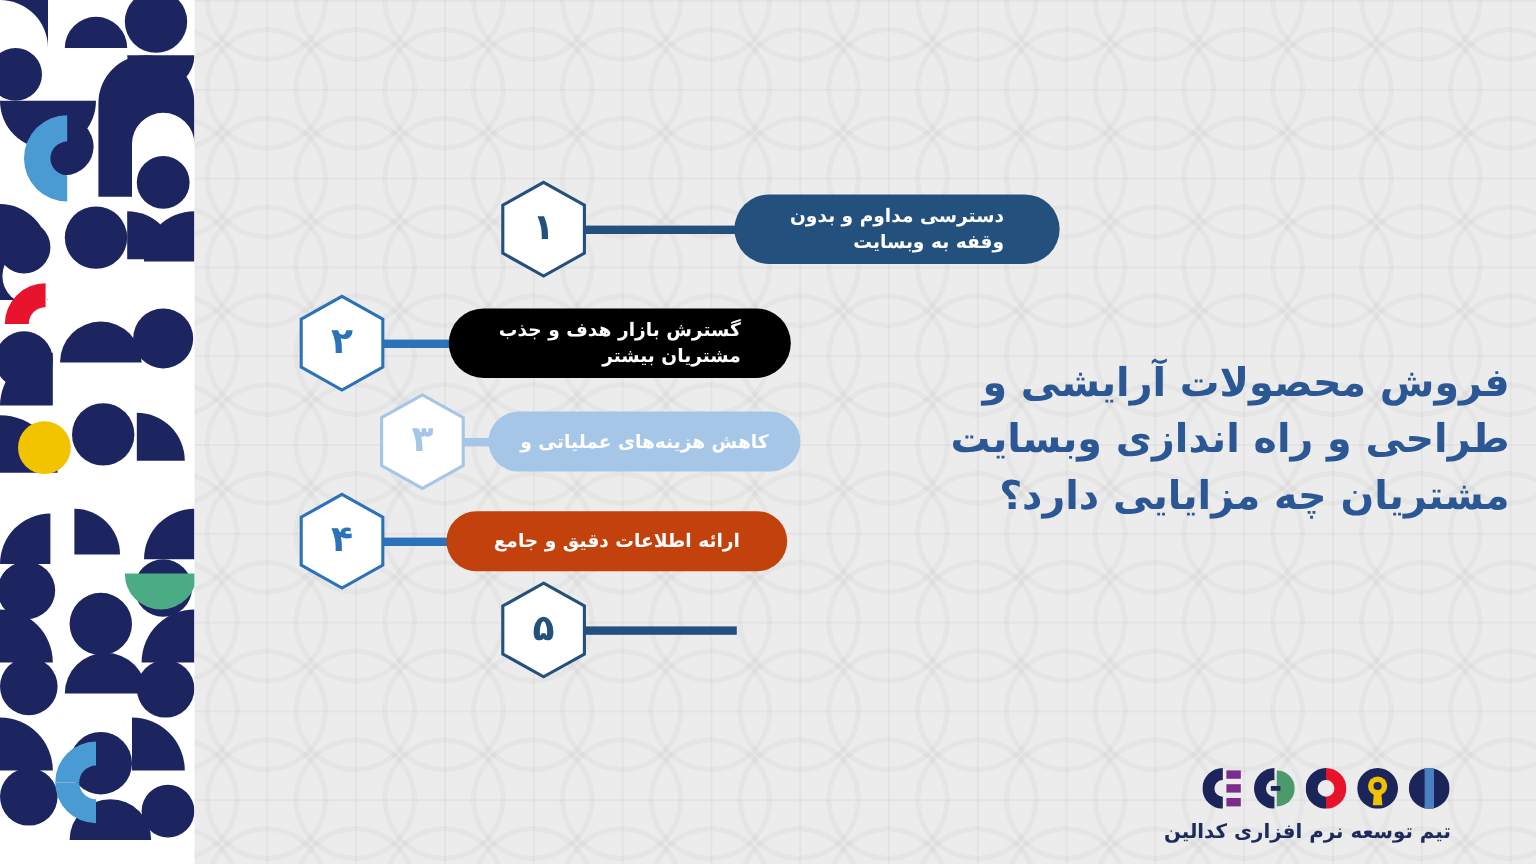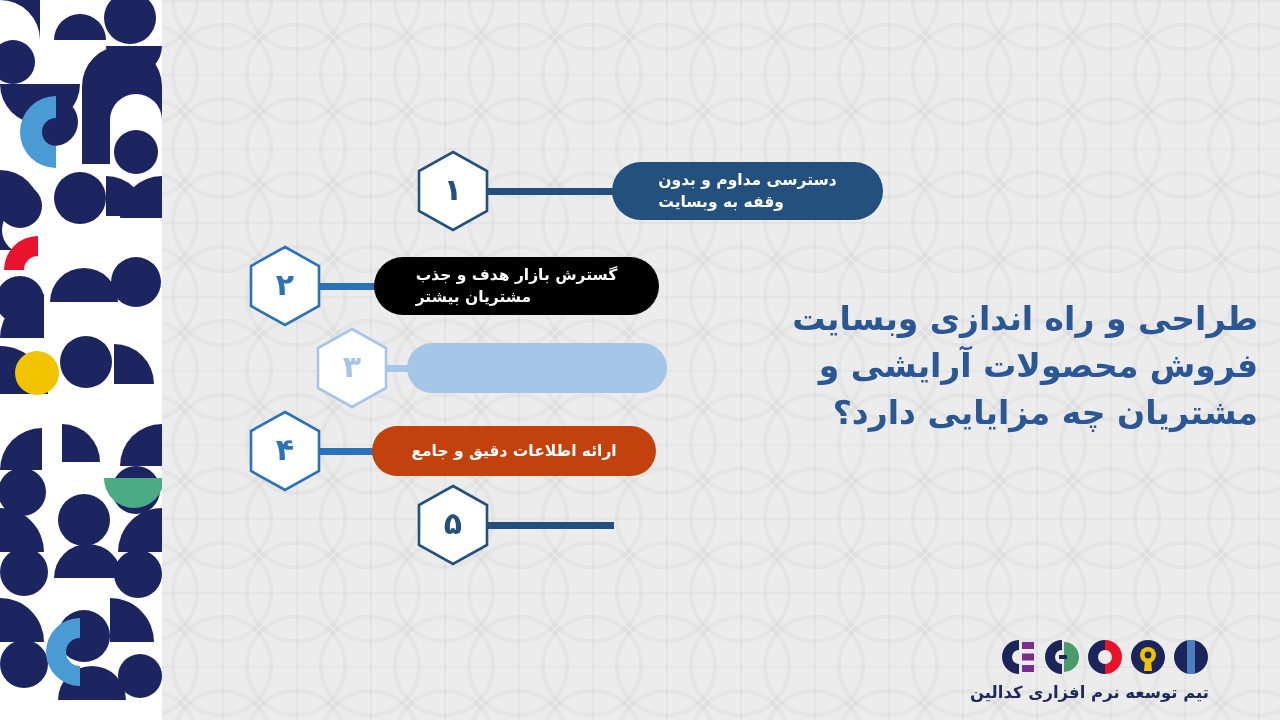--- a/index.html
+++ b/index.html
@@ -117,21 +117,21 @@
     margin: 0 -4px;
   }
 
   .pill {
     position: relative;
     border-radius: 36px;
     color: #ffffff;
     font-weight: bold;
     font-size: 15.5px;
     line-height: 1.42;
-    text-align: left;
+    text-align: right;
     display: flex;
     align-items: center;
     justify-content: center;
     padding: 7px 20px;
     min-height: 50px;
     z-index: 2;
     direction: rtl;
   }
   .pill-text { display: block; }
   .pill-text .pl { display: block; white-space: nowrap; }
@@ -256,22 +256,22 @@
 
         <path d="M46,652 A34,34 0 0,1 80,618 L80,638 A14,14 0 0,0 66,652 Z" fill="#4a9bd4"></path>
         <path d="M80,686 A34,34 0 0,1 46,652 L66,652 A14,14 0 0,0 80,666 Z" fill="#4a9bd4"></path>
       </g>
     </svg>
   </div>
 
   <div class="content">
 
     <div class="headline">
+      <span class="hl-line">فروش محصولات آرایشی و</span>
       <span class="hl-line">طراحی و راه اندازی وبسایت</span>
-      <span class="hl-line">فروش محصولات آرایشی و</span>
       <span class="hl-line">مشتریان چه مزایایی دارد؟</span>
     </div>
 
     <div class="item-row" style="top:155px; right:397px; width:467px;">
       <div class="hexagon">
         <svg class="hex-shape" viewBox="0 0 74 82" xmlns="http://www.w3.org/2000/svg" aria-hidden="true">
           <polygon points="37,2 71,21 71,61 37,80 3,61 3,21" fill="#ffffff" stroke="#24507e" stroke-width="2.6"></polygon>
         </svg>
         <span class="hex-num" style="color:#24507e;">۱</span>
       </div>
@@ -303,20 +303,21 @@
     <div class="item-row" style="top:332px; right:613px; width:352px;">
       <div class="hexagon">
         <svg class="hex-shape" viewBox="0 0 74 82" xmlns="http://www.w3.org/2000/svg" aria-hidden="true">
           <polygon points="37,2 71,21 71,61 37,80 3,61 3,21" fill="#ffffff" stroke="#a6c6e8" stroke-width="2.6"></polygon>
         </svg>
         <span class="hex-num" style="color:#a6c6e8;">۳</span>
       </div>
       <div class="connector" style="width:26px; background:#a6c6e8;"></div>
       <div class="pill" style="background:#a6c6e8; width:272px;">
         <span class="pill-text">
+          <span class="pl">کاهش هزینه‌های عملیاتی و</span>
         </span>
       </div>
     </div>
 
     <div class="item-row" style="top:415px; right:527px; width:505px;">
       <div class="hexagon">
         <svg class="hex-shape" viewBox="0 0 74 82" xmlns="http://www.w3.org/2000/svg" aria-hidden="true">
           <polygon points="37,2 71,21 71,61 37,80 3,61 3,21" fill="#ffffff" stroke="#2c72b8" stroke-width="2.6"></polygon>
         </svg>
         <span class="hex-num" style="color:#2c72b8;">۴</span>

